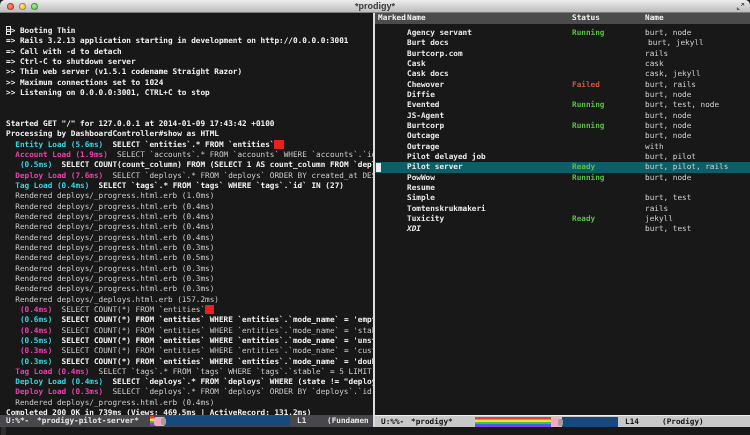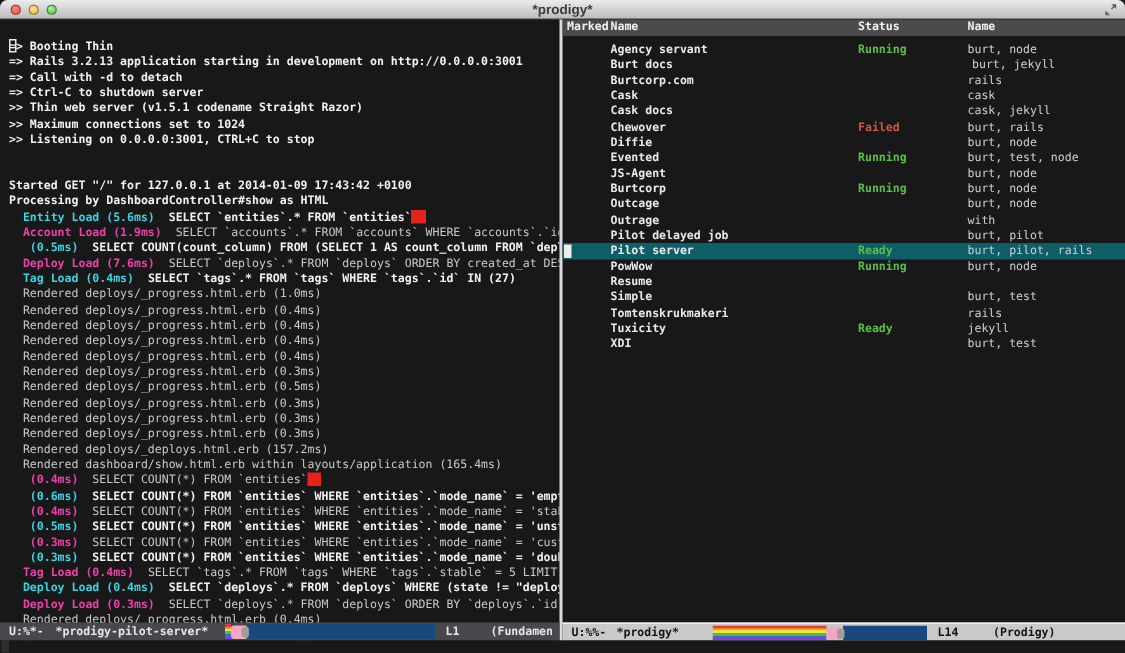--- a/index.html
+++ b/index.html
@@ -105,21 +105,20 @@
         <div class="tline"><span class="seg-n">  Rendered deploys/_progress.html.erb (0.4ms)</span></div>
         <div class="tline"><span class="seg-n">  Rendered deploys/_progress.html.erb (0.4ms)</span></div>
         <div class="tline"><span class="seg-n">  Rendered deploys/_progress.html.erb (0.4ms)</span></div>
         <div class="tline"><span class="seg-n">  Rendered deploys/_progress.html.erb (0.4ms)</span></div>
         <div class="tline"><span class="seg-n">  Rendered deploys/_progress.html.erb (0.3ms)</span></div>
         <div class="tline"><span class="seg-n">  Rendered deploys/_progress.html.erb (0.5ms)</span></div>
         <div class="tline"><span class="seg-n">  Rendered deploys/_progress.html.erb (0.3ms)</span></div>
         <div class="tline"><span class="seg-n">  Rendered deploys/_progress.html.erb (0.3ms)</span></div>
         <div class="tline"><span class="seg-n">  Rendered deploys/_progress.html.erb (0.3ms)</span></div>
         <div class="tline"><span class="seg-n">  Rendered deploys/_deploys.html.erb (157.2ms)</span></div>
-        <div class="tline"><span class="seg-n">  Rendered dashboard/show.html.erb within layouts/application (165.4ms)</span></div>
         <div class="tline"><span class="seg-n">   </span><span class="seg-mg">(0.4ms)</span><span class="seg-n">  SELECT COUNT(*) FROM `entities`</span><span class="seg-rbk">  </span></div>
         <div class="tline"><span class="seg-n">   </span><span class="seg-cy">(0.6ms)</span><span class="seg-b">  SELECT COUNT(*) FROM `entities` WHERE `entities`.`mode_name` = 'empt</span></div>
         <div class="tline"><span class="seg-n">   </span><span class="seg-mg">(0.4ms)</span><span class="seg-n">  SELECT COUNT(*) FROM `entities` WHERE `entities`.`mode_name` = 'stab</span></div>
         <div class="tline"><span class="seg-n">   </span><span class="seg-cy">(0.5ms)</span><span class="seg-b">  SELECT COUNT(*) FROM `entities` WHERE `entities`.`mode_name` = 'unst</span></div>
         <div class="tline"><span class="seg-n">   </span><span class="seg-mg">(0.3ms)</span><span class="seg-n">  SELECT COUNT(*) FROM `entities` WHERE `entities`.`mode_name` = 'cust</span></div>
         <div class="tline"><span class="seg-n">   </span><span class="seg-cy">(0.3ms)</span><span class="seg-b">  SELECT COUNT(*) FROM `entities` WHERE `entities`.`mode_name` = 'doub</span></div>
         <div class="tline"><span class="seg-n">  </span><span class="seg-mg">Tag Load (0.4ms)</span><span class="seg-n">  SELECT `tags`.* FROM `tags` WHERE `tags`.`stable` = 5 LIMIT </span></div>
         <div class="tline"><span class="seg-n">  </span><span class="seg-cy">Deploy Load (0.4ms)</span><span class="seg-b">  SELECT `deploys`.* FROM `deploys` WHERE (state != "deploy</span></div>
         <div class="tline"><span class="seg-n">  </span><span class="seg-mg">Deploy Load (0.3ms)</span><span class="seg-n">  SELECT `deploys`.* FROM `deploys` ORDER BY `deploys`.`id`</span></div>
         <div class="tline"><span class="seg-n">  Rendered deploys/_progress.html.erb (0.4ms)</span></div>
@@ -214,21 +213,21 @@
         <div class="srow">
           <span class="cell name" style="left: 32px;">Tomtenskrukmakeri</span>
           <span class="cell tags" style="left: 270px;">rails</span>
         </div>
         <div class="srow">
           <span class="cell name" style="left: 32px;">Tuxicity</span>
           <span class="cell status ready" style="left: 197px;">Ready</span>
           <span class="cell tags" style="left: 270px;">jekyll</span>
         </div>
         <div class="srow">
-          <span class="cell name" style="left: 32px;">XDI</span>
+          <span class="cell name" style="left: 32px; font-style: italic;">XDI</span>
           <span class="cell tags" style="left: 270px;">burt, test</span>
         </div>
       </div>
   </div>
 
   <div class="modeline ml-left">
     <span class="ml-item" style="left:6px">U:%*-</span>
     <span class="ml-item" style="left:37px">*prodigy-pilot-server*</span>
     <span class="nyanbar" style="left:150px;width:140px">
       <span class="nyan-rainbow" style="width: 4px;"></span><span class="nyan-cat"></span><span class="nyan-space"></span>

